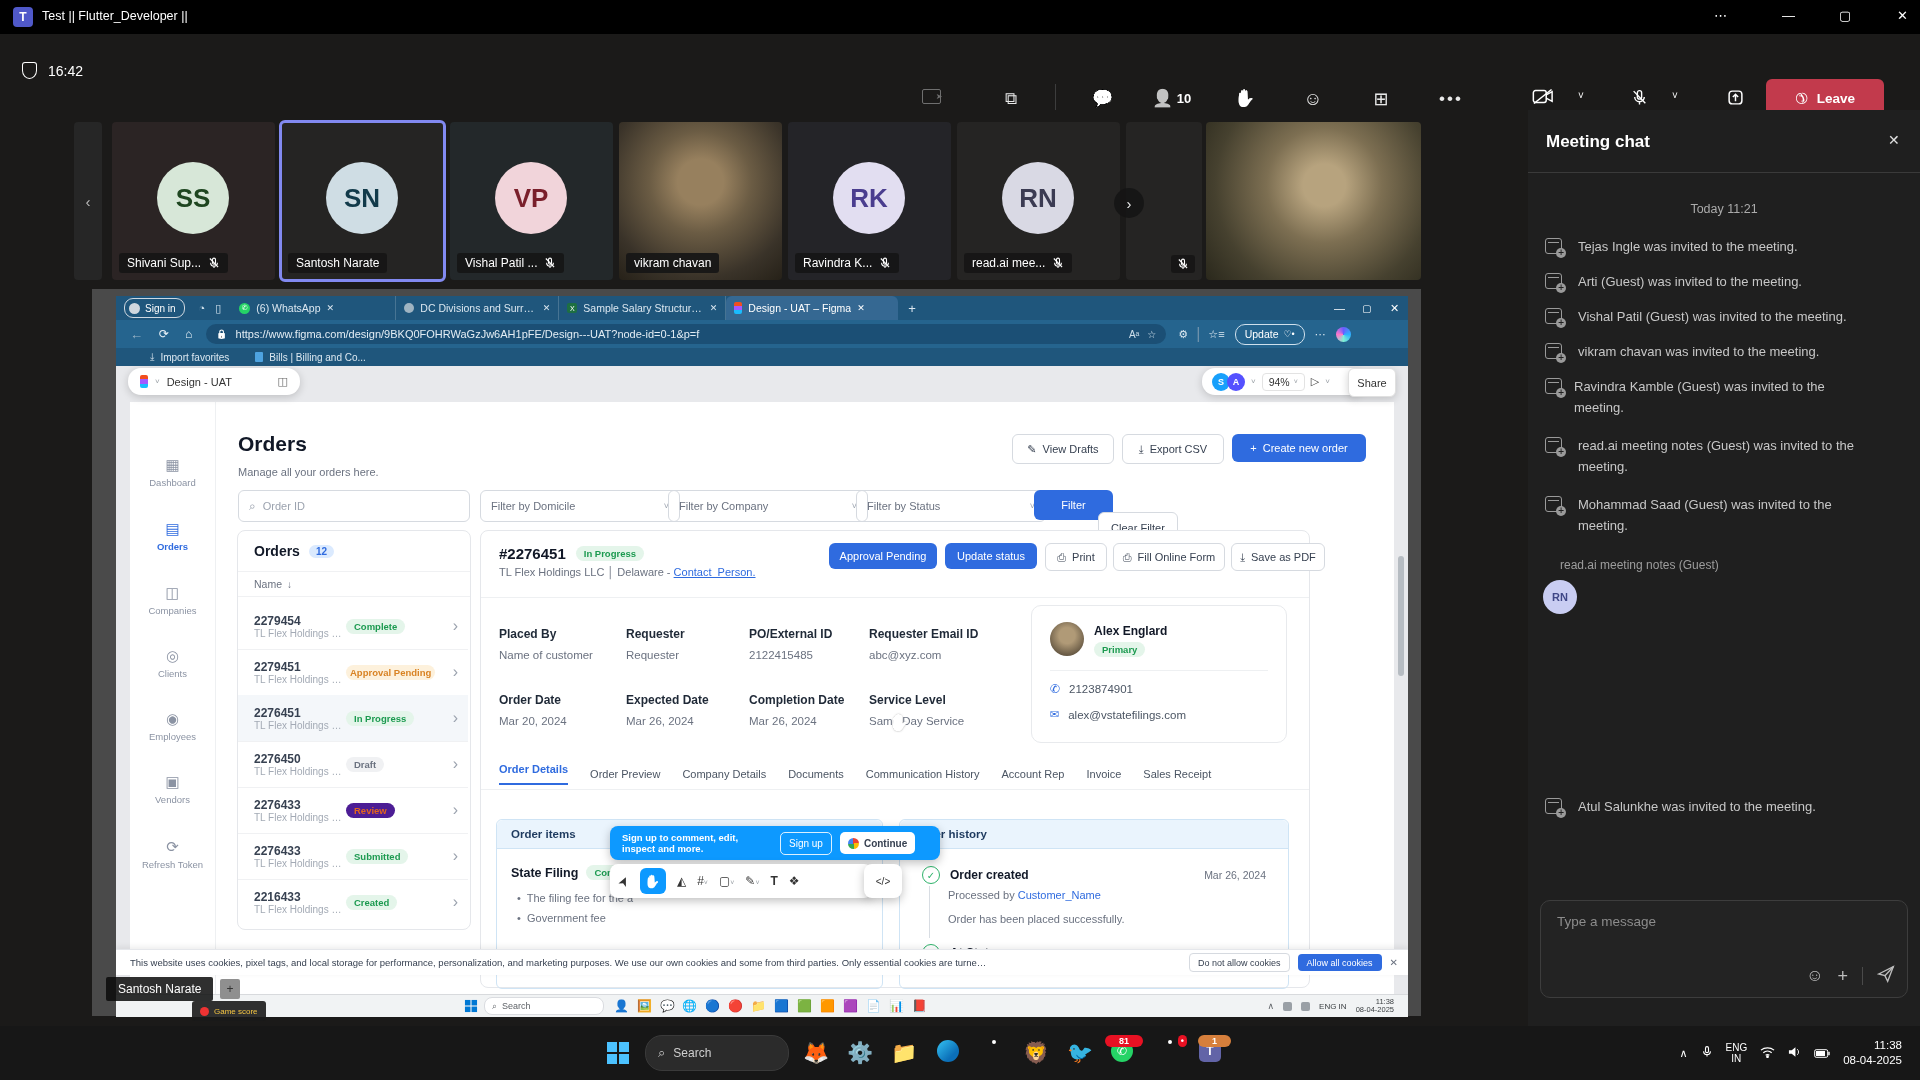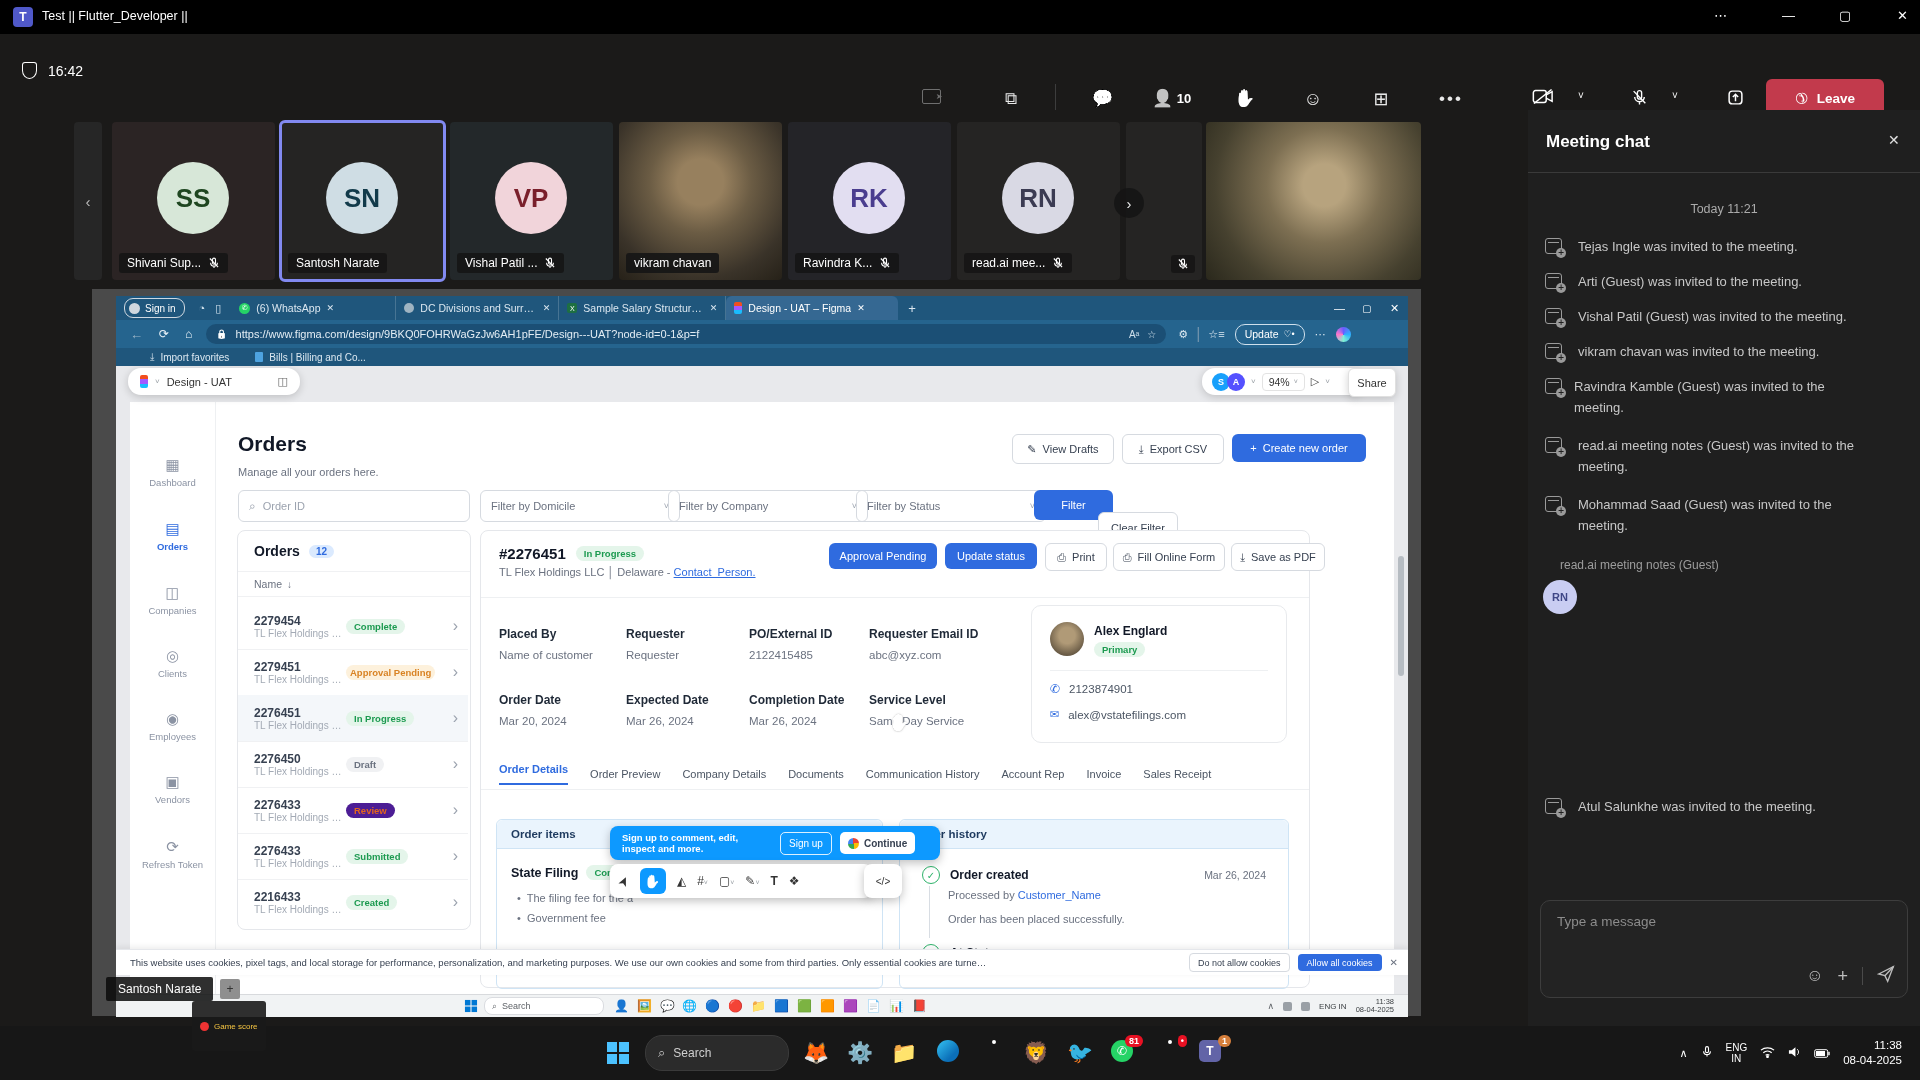--- a/index.html
+++ b/index.html
@@ -43,21 +43,21 @@
   .fieldval{font-size:11.5px;color:#6b7280;}
   .ftab{font-size:11px;color:#4b5563;white-space:nowrap;}
   .panelhead{height:28px;background:#eaf4fd;border-bottom:1px solid #cfe4f5;border-radius:6px 6px 0 0;display:flex;align-items:center;padding:0 14px;font-size:11.5px;font-weight:bold;color:#1e3a5f;}
   .ckc{width:16px;height:16px;border:1.6px solid #2fb36b;border-radius:50%;color:#2fb36b;font-size:10px;display:flex;align-items:center;justify-content:center;flex:none;}
   
   .tkic{width:26px;height:26px;font-size:21px;line-height:26px;text-align:center;position:relative;}
   .winlogo{display:grid;grid-template-columns:10px 10px;grid-template-rows:10px 10px;gap:2px;}
   .winlogo i{background:#4cc2ff;}
   .chromeic{width:22px;height:22px;border-radius:50%;background:conic-gradient(#ea4335 0 33%,#4285f4 33% 66%,#34a853 66% 89%,#fbbc05 89%);position:relative;}
   .chromeic::after{content:"";position:absolute;inset:26%;background:#4285f4;border:2px solid #fff;border-radius:50%;}
-  .nbadge{position:absolute;right:-6px;top:-5px;background:#e81123;color:#fff;border-radius:8px;font-size:9px;font-weight:bold;padding:1px 4px;line-height:10px;}
+  .nbadge{position:absolute;right:-6px;top:-5px;background:#e81123;color:#fff;border-radius:8px;font-size:9px;font-weight:bold;padding:1px 14px;line-height:10px;}
   input{font-family:inherit;}
   #msginput{background:transparent;border:0;outline:0;color:#ddd;font-size:13.5px;width:330px;}
   #msginput::placeholder{color:#8c8c8c;}
 </style>
 </head>
 <body>
 
 <div class="ab" id="titlebar">
   <div class="ab fc" style="left:13px;top:7px;width:20px;height:20px;background:#5059c9;border-radius:4px;color:#fff;font-size:12px;font-weight:bold;">T</div>
   <div class="ab wt" style="left:42px;top:9px;font-size:12.5px;">Test || Flutter_Developer ||</div>
@@ -634,21 +634,21 @@
           <span style="font-size:7.5px;color:#3c4043;">11:38</span>
           <span style="font-size:7.5px;color:#3c4043;">08-04-2025</span>
         </span>
       </span>
     </div>
 
     <div class="ab f" style="left:14px;top:688px;height:24px;background:rgba(10,10,10,.85);border-radius:2px;padding:0 12px;z-index:9;">
       <span style="color:#fff;font-size:12px;">Santosh Narate</span>
     </div>
     <div class="ab fc" style="left:128px;top:690px;width:20px;height:20px;background:#8f8f8f;border-radius:2px;color:#333;font-size:12px;z-index:9;">+</div>
-    <div class="ab f" style="left:100px;top:712px;height:20px;background:rgba(25,25,25,.9);border-radius:3px;padding:15px 8px;gap:5px;z-index:9;">
+    <div class="ab f" style="left:100px;top:712px;height:20px;background:rgba(25,25,25,.9);border-radius:3px;padding:0 8px;gap:5px;z-index:9;">
       <span style="width:9px;height:9px;border-radius:50%;background:#e33;"></span>
       <span style="color:#f5c542;font-size:8px;">Game score</span>
     </div>
   </div>
 </div>
 
 <div class="ab" id="chat">
   <div class="ab" style="left:18px;top:22px;font-size:17px;font-weight:bold;color:#fff;">Meeting chat</div>
   <div class="ab" style="left:360px;top:22px;font-size:14px;color:#e0e0e0;">✕</div>
   <div class="ab" style="left:0;top:62px;width:392px;border-top:1px solid #3a3a3a;"></div>

